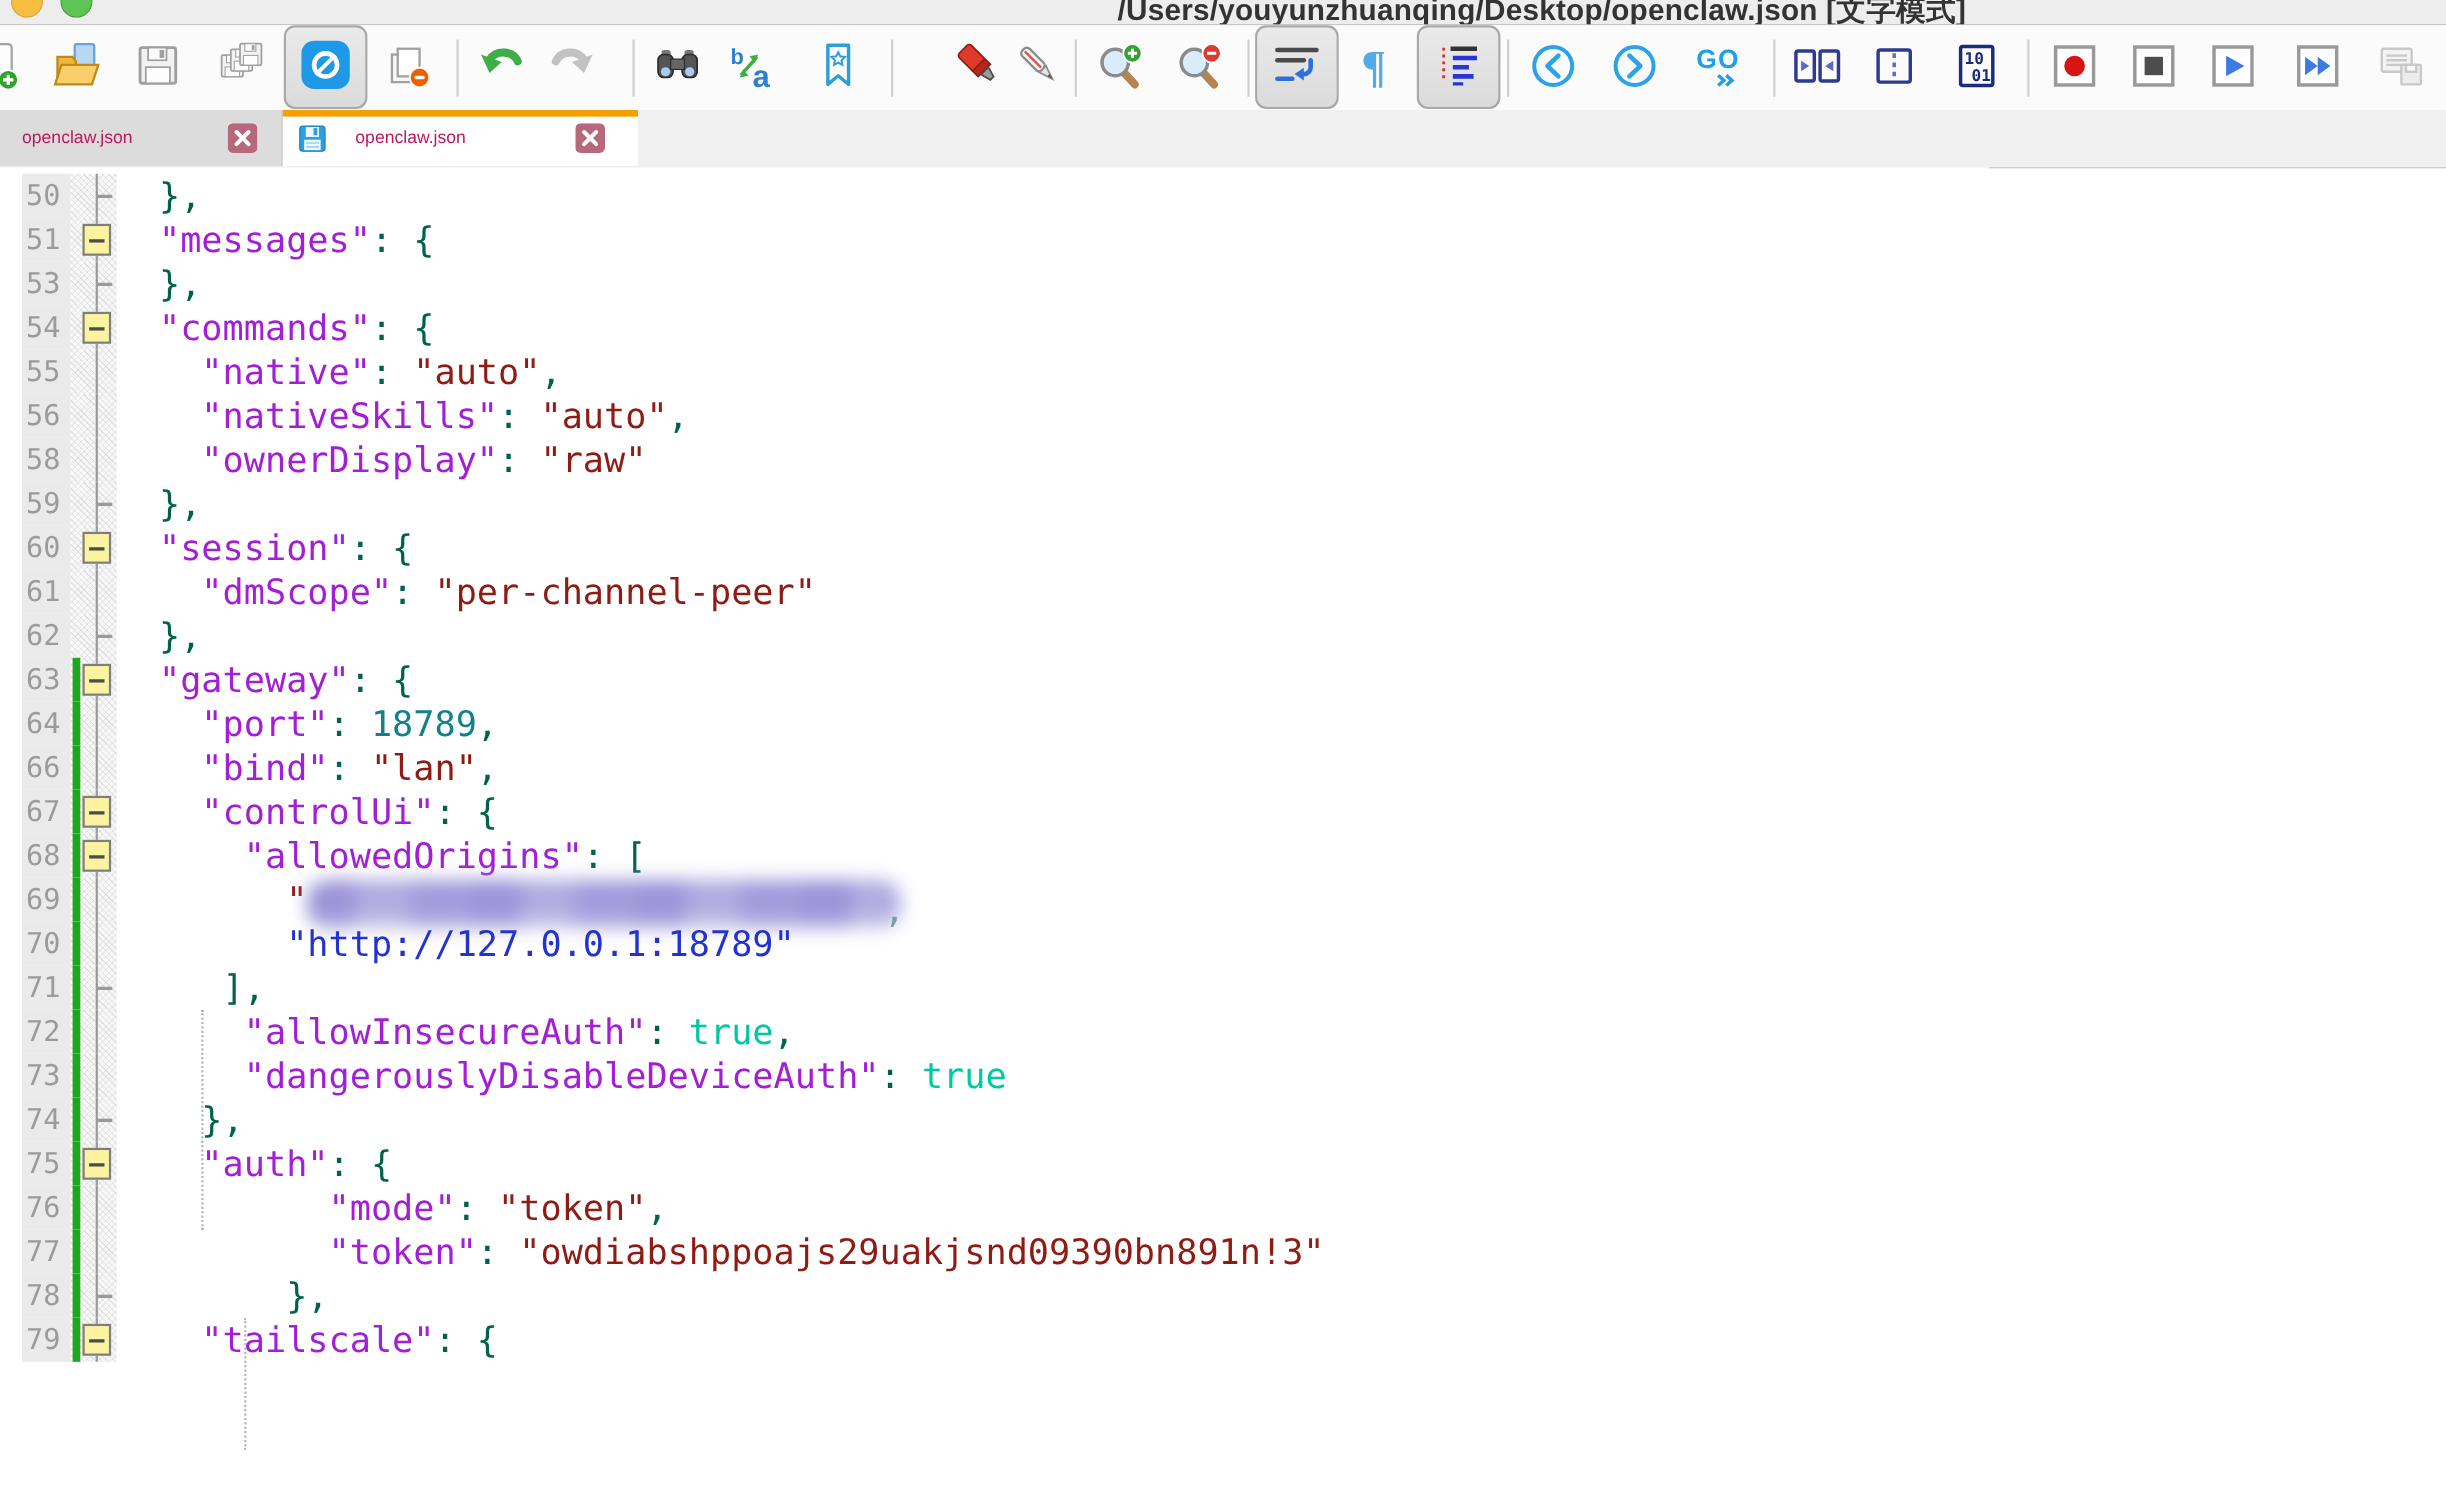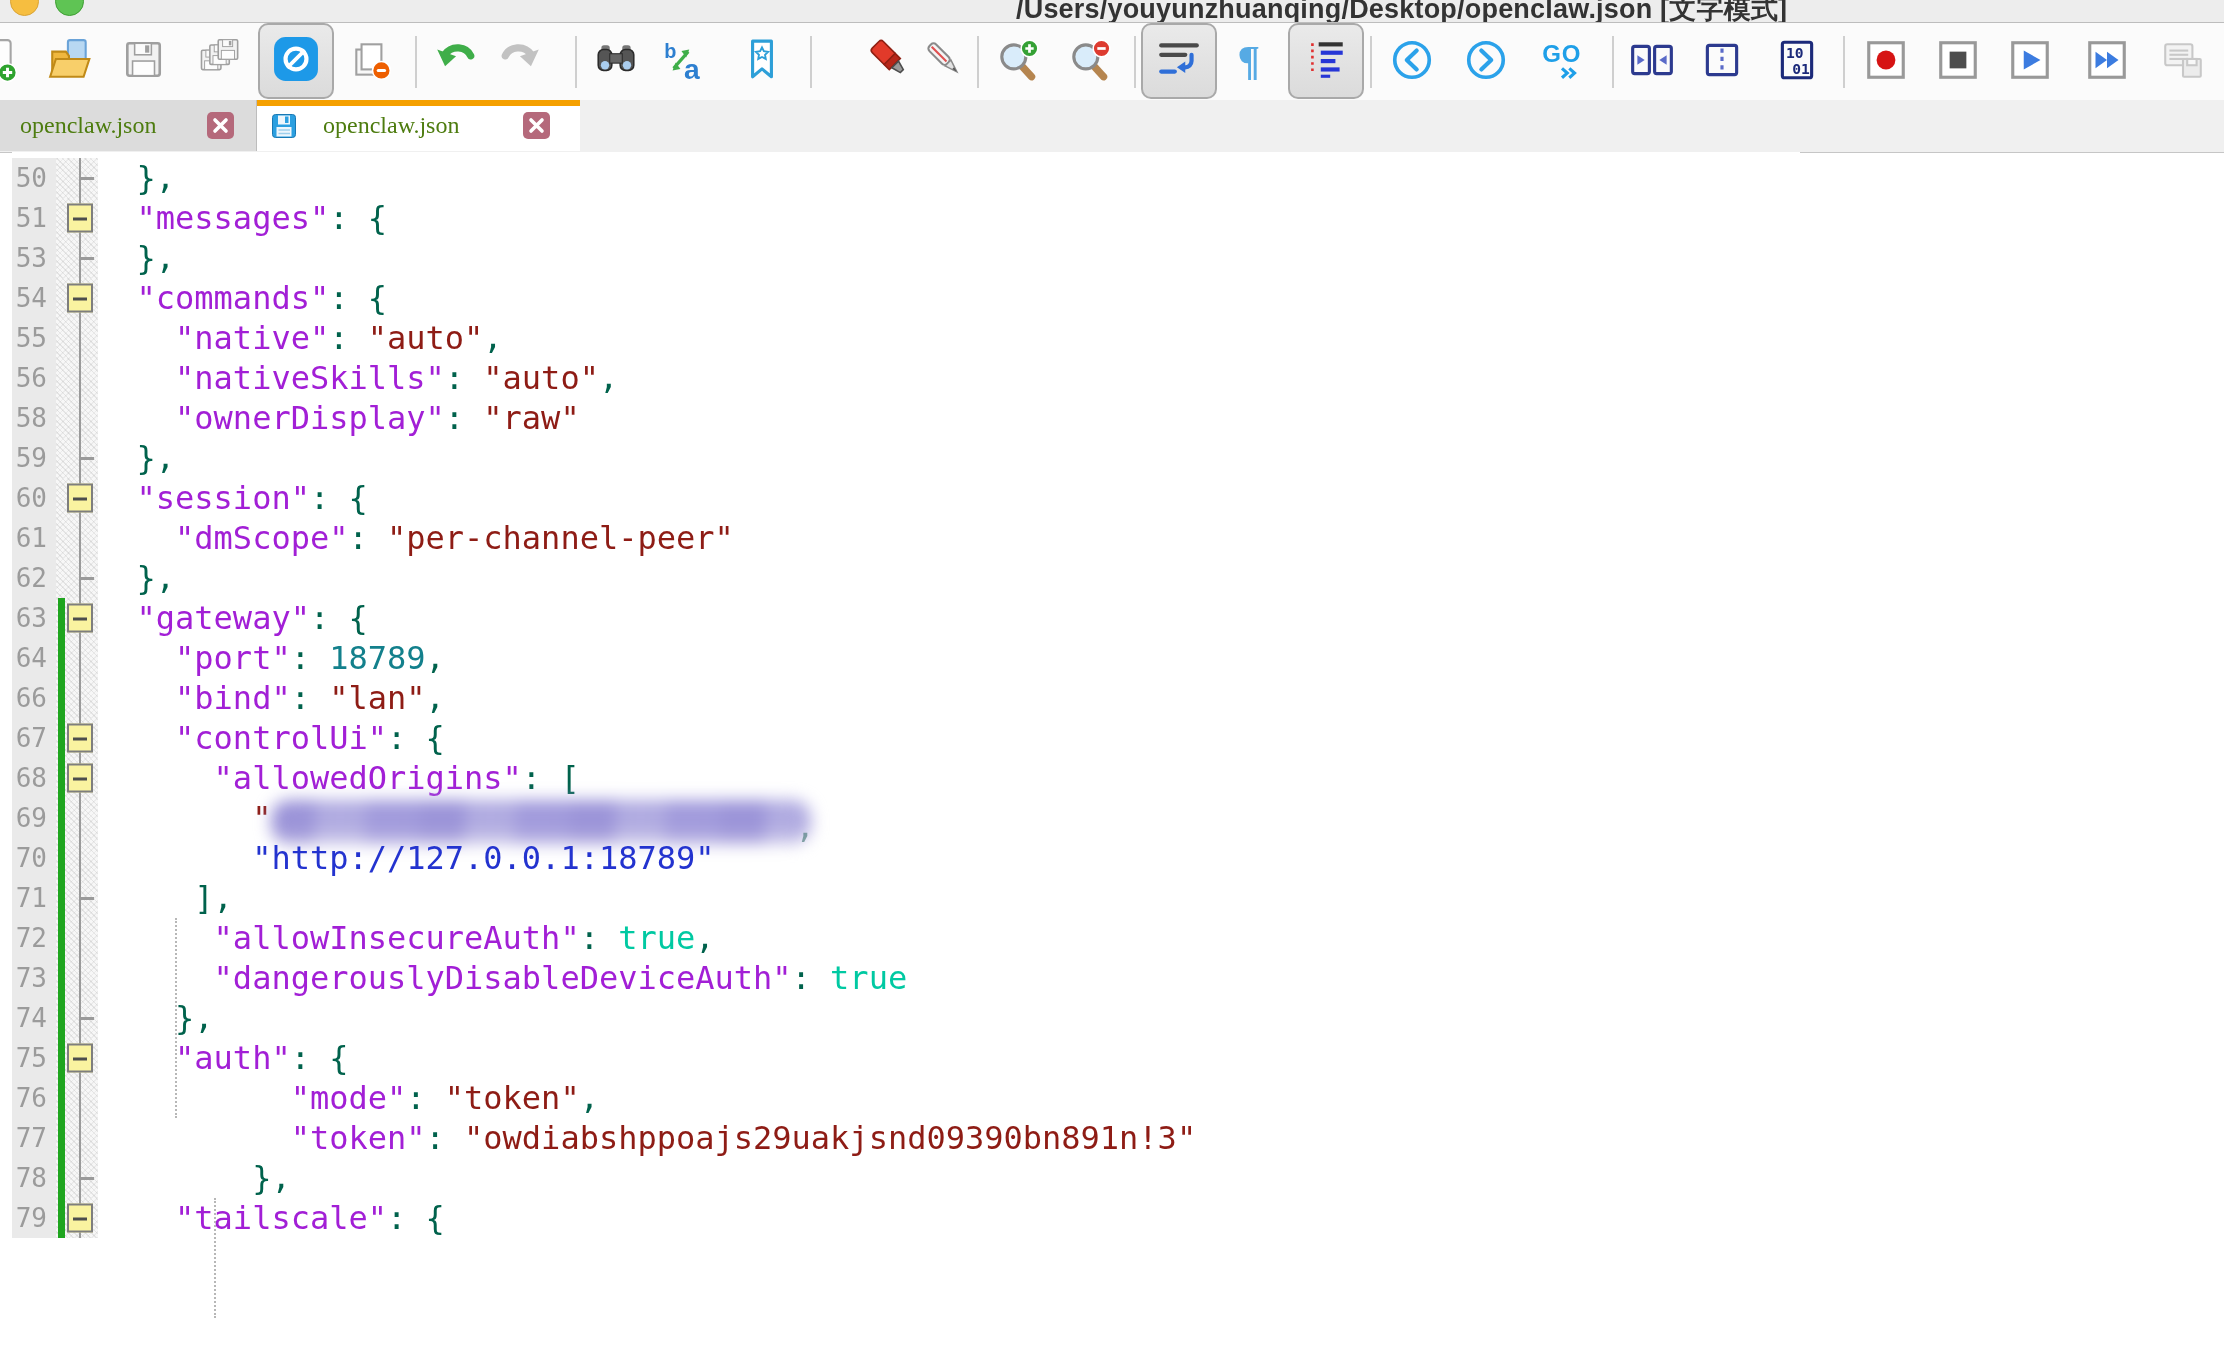--- a/index.html
+++ b/index.html
@@ -22,30 +22,30 @@
     align-items:center;justify-content:center;}
   .tb-btn svg{width:46px;height:46px;}
   .tb-btn.pressed{top:0px;width:72px;height:72px;border:2px solid #a9a9a9;
     border-radius:10px;background:linear-gradient(#eaeaea,#dbdbdb);}
   .tb-sep{position:absolute;top:13px;height:52px;width:2px;background:#cfcfcf;}
 
   
   #tabbar{position:absolute;left:0;top:100px;width:2224px;height:52px;
     background:#f0f0f0;border-bottom:1px solid #c6c6c6;}
   .tab{position:absolute;top:0;height:51px;display:flex;align-items:center;
-    font-family:Liberation Serif, serif;font-size:24px;color:#4d7c0f;}
+    font-family:Liberation Sans, sans-serif;font-size:16px;color:#be185d;}
   #tab-1{left:0;width:256px;background:#dcdcdc;border-right:1px solid #bdbdbd;padding-left:0;}
   #tab-1 .tab-label{margin-left:20px;}
   #tab-2{left:257px;width:323px;background:#ffffff;}
   #tab-2::before{content:"";position:absolute;left:0;top:0;width:100%;height:6px;background:#f5a000;}
   .tab-close{width:27px;height:27px;margin-left:auto;margin-right:22px;flex:0 0 auto;}
   .tab-save{width:26px;height:26px;margin-left:14px;margin-right:26px;flex:0 0 auto;}
 
   
-  #editor{position:absolute;left:12px;top:152px;width:1788px;height:1206px;background:#fff;}
+  #editor{position:absolute;left:0;top:152px;width:1788px;height:1206px;background:#fff;padding-left:20px;}
   #code-area{position:relative;padding-top:6px;}
   .row{display:flex;height:40px;}
   .lnum{width:44px;flex:0 0 44px;background:#eaeaea;color:#9b9b9b;text-align:right;
     padding-right:9px;box-sizing:border-box;font-family:"DejaVu Sans Mono",monospace;
     font-size:26px;line-height:40px;}
   .fold{width:42px;flex:0 0 42px;position:relative;
     background:
       repeating-linear-gradient(45deg, rgba(130,130,130,.16) 0 1px, transparent 1px 4px),
       repeating-linear-gradient(-45deg, rgba(130,130,130,.10) 0 1px, transparent 1px 4px),
       #f7f7f7;}

